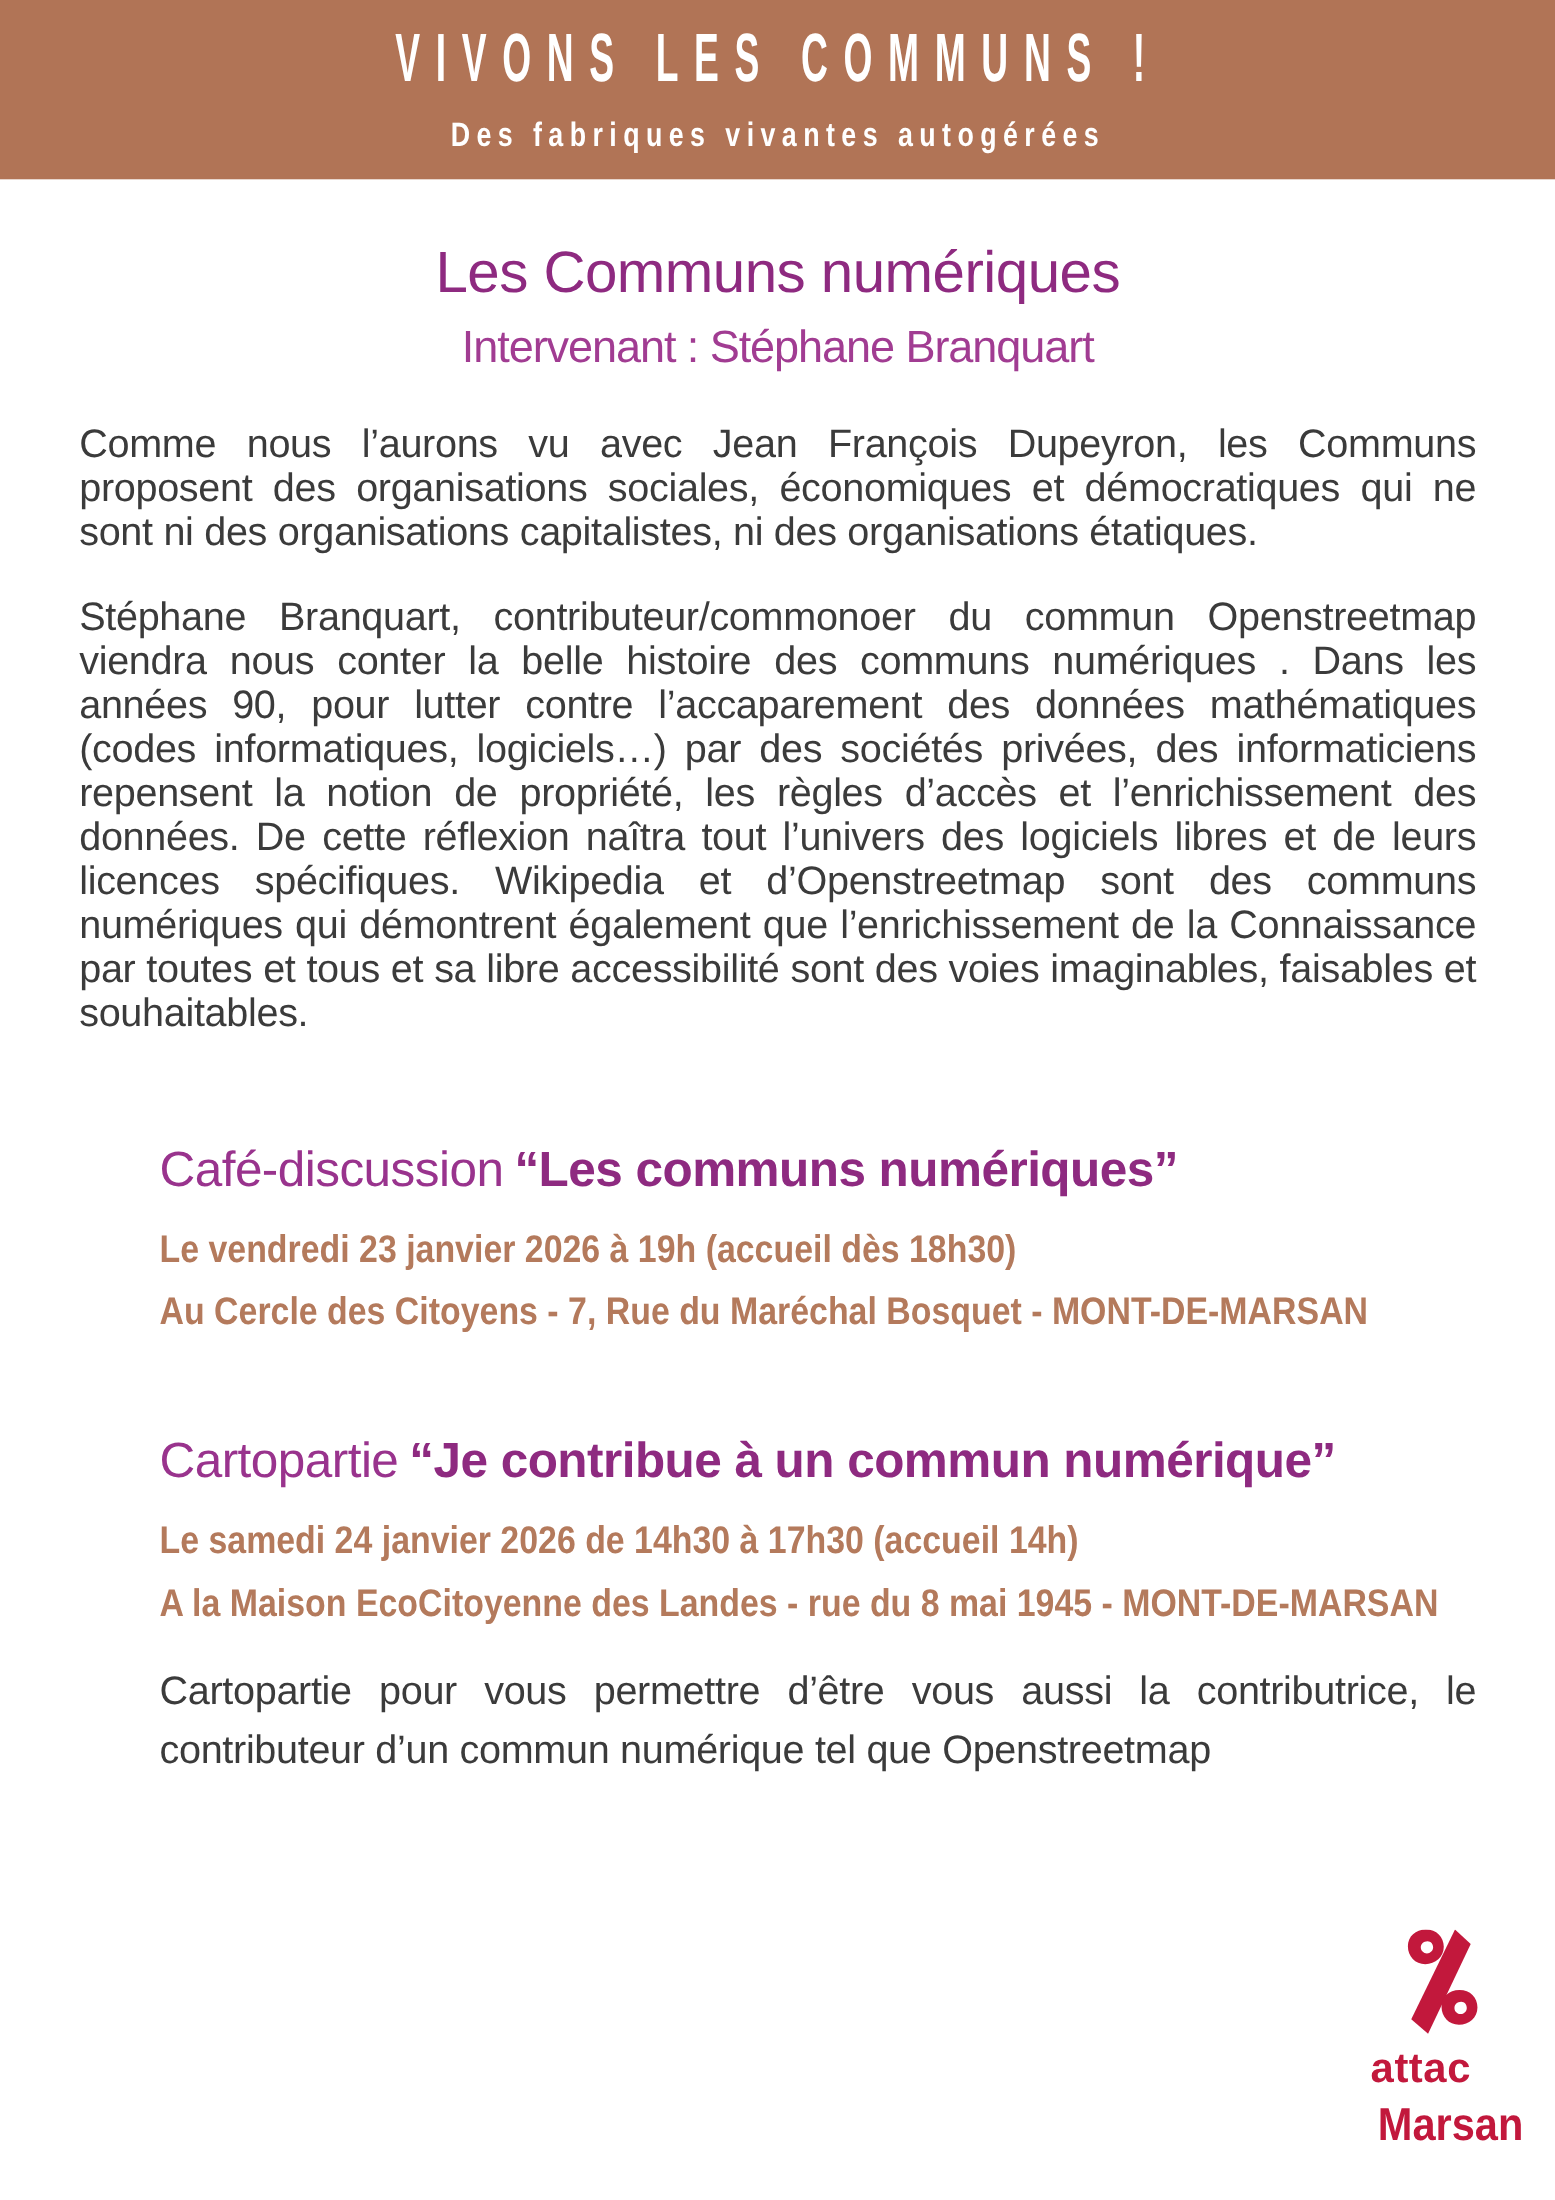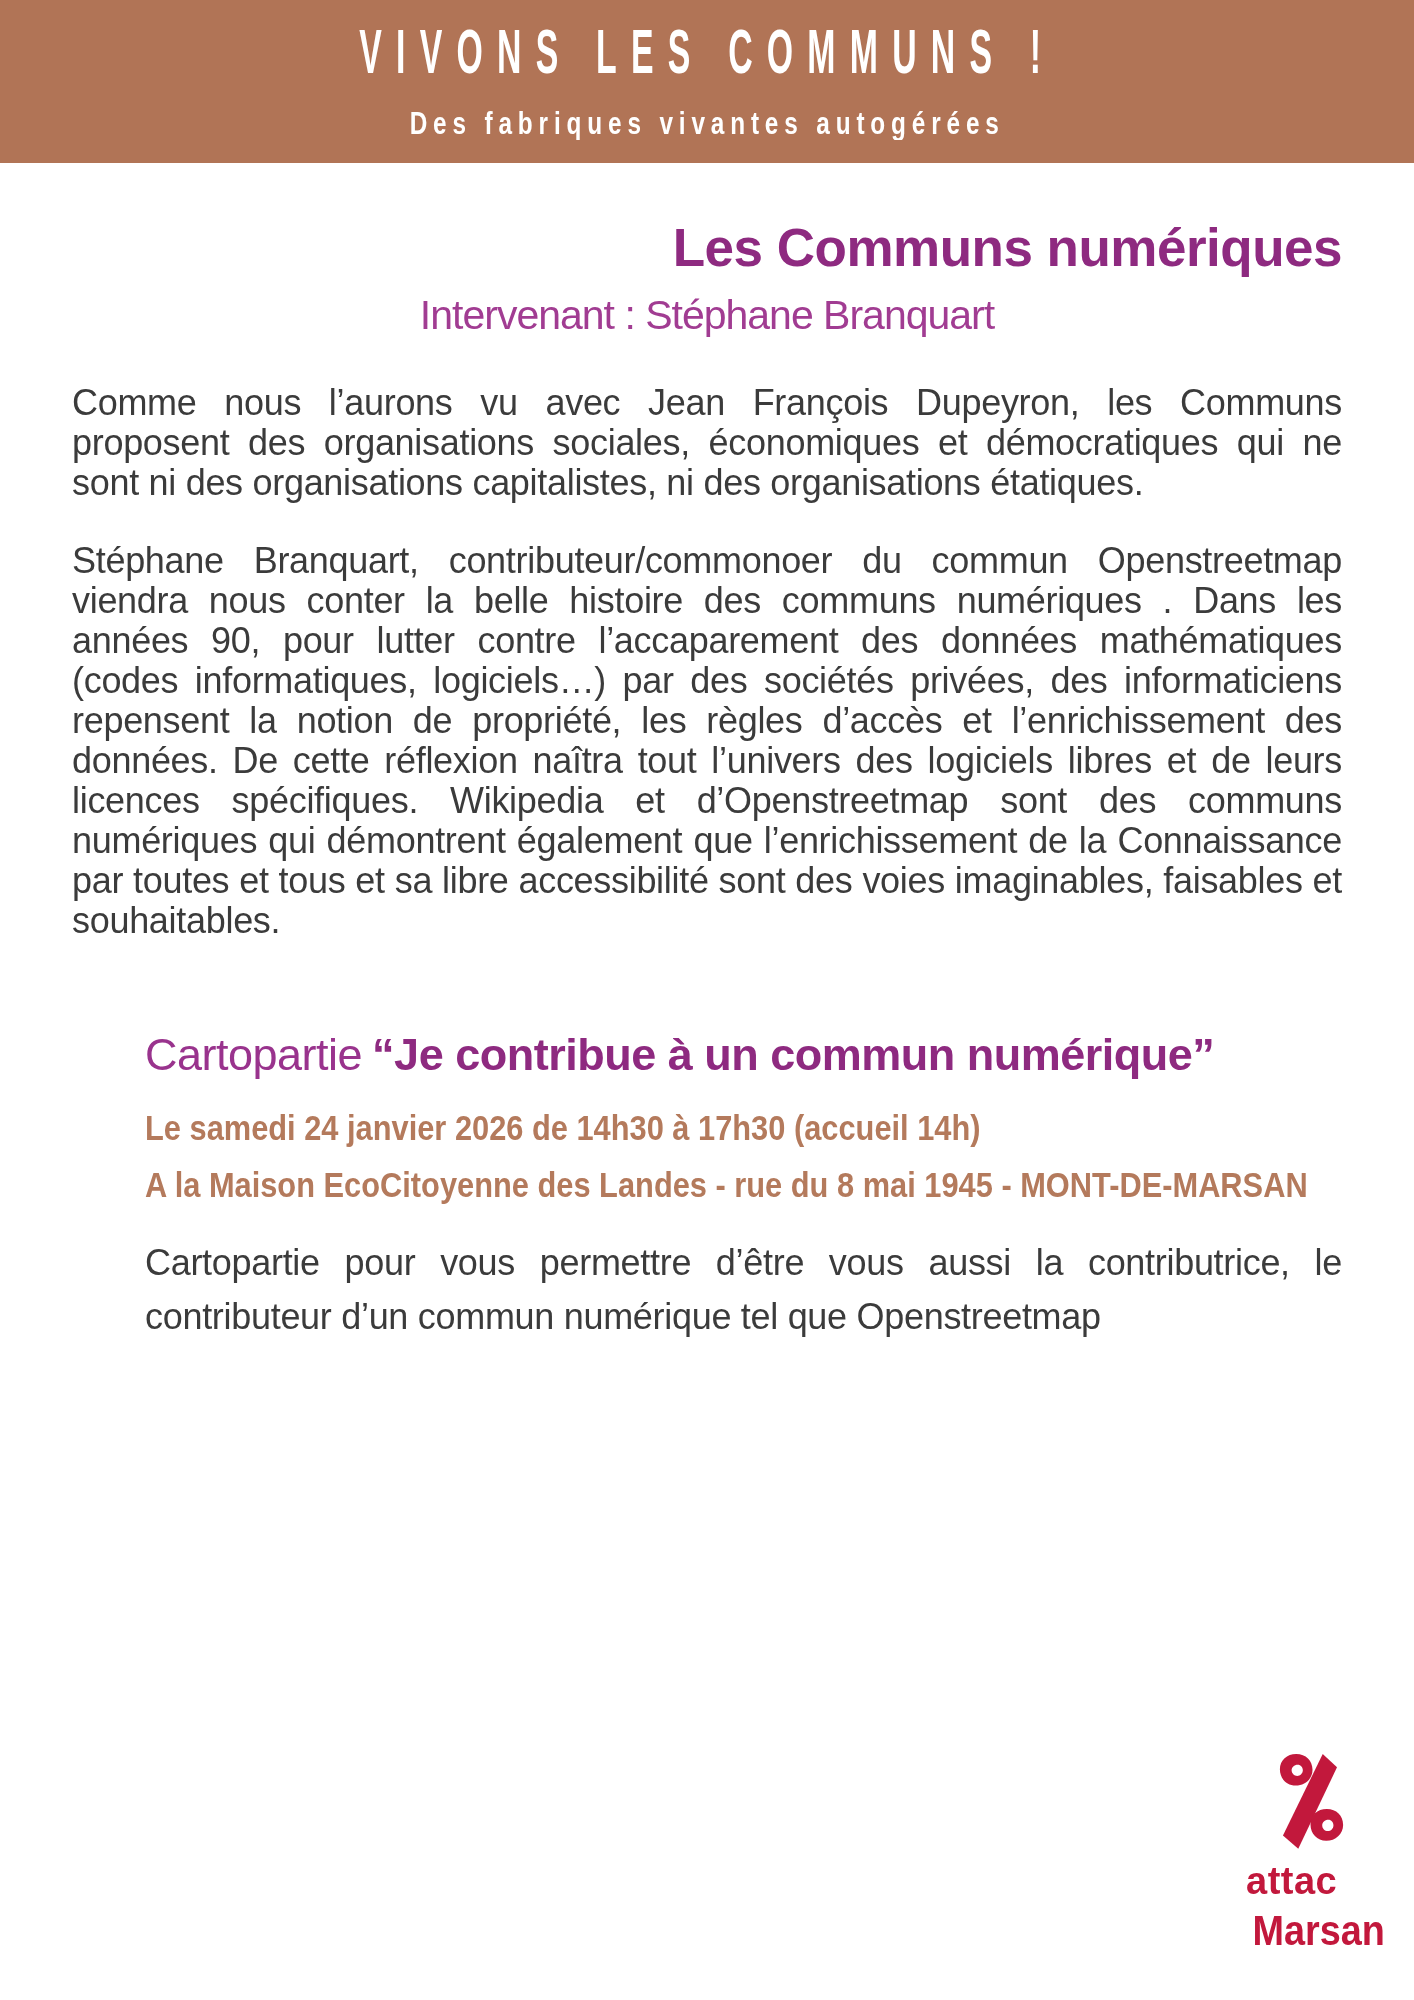--- a/index.html
+++ b/index.html
@@ -35,22 +35,22 @@
     letter-spacing:0.24em;
     white-space:nowrap;
     transform:scale(0.84,1.06);
   }
 
   
   .content { padding:0 72px; }
 
   .doc-title {
     margin:54px 0 0 0;
-    text-align:right;
-    font-size:53px; font-weight:700;
+    text-align:center;
+    font-size:53px; font-weight:400;
     color:#8E2A80;
     letter-spacing:-0.5px;
   }
   .doc-speaker {
     margin:14px 0 0 0;
     text-align:center;
     font-size:41px; font-weight:400;
     color:#A13C92;
     letter-spacing:-1px;
   }
@@ -138,20 +138,27 @@
   <main class="content">
 
     <h1 class="doc-title">Les Communs numériques</h1>
 
     <h2 class="doc-speaker">Intervenant : Stéphane Branquart</h2>
 
     <p class="body-par">Comme nous l’aurons vu avec Jean François Dupeyron, les Communs proposent des organisations sociales, économiques et démocratiques qui ne sont ni des organisations capitalistes, ni des organisations étatiques.</p>
 
     <p class="body-par">Stéphane Branquart, contributeur/commonoer du commun Openstreetmap viendra nous conter la belle histoire des communs numériques . Dans les années 90, pour lutter contre l’accaparement des données mathématiques (codes informatiques, logiciels…) par des sociétés privées, des informaticiens repensent la notion de propriété, les règles d’accès et l’enrichissement des données. De cette réflexion naîtra tout l’univers des logiciels libres et de leurs licences spécifiques. Wikipedia et d’Openstreetmap sont des communs numériques qui démontrent également que l’enrichissement de la Connaissance par toutes et tous et sa libre accessibilité sont des voies imaginables, faisables et souhaitables.</p>
 
+    <section class="event event-1">
+      <h3 class="event-heading">
+        <span class="event-kind">Café-discussion</span><span class="event-title">“Les communs numériques”</span>
+      </h3>
+      <span class="event-line">Le vendredi 23 janvier 2026 à 19h (accueil dès 18h30)</span>
+      <span class="event-line">Au Cercle des Citoyens - 7, Rue du Maréchal Bosquet - MONT-DE-MARSAN</span>
+    </section>
 
     <section class="event event-2">
       <h3 class="event-heading">
         <span class="event-kind">Cartopartie</span><span class="event-title">“Je contribue à un commun numérique”</span>
       </h3>
       <span class="event-line">Le samedi 24 janvier 2026 de 14h30 à 17h30 (accueil 14h)</span>
       <span class="event-line">A la Maison EcoCitoyenne des Landes - rue du 8 mai 1945 - MONT-DE-MARSAN</span>
       <p class="event-note">Cartopartie pour vous permettre d’être vous aussi la contributrice, le contributeur d’un commun numérique tel que Openstreetmap</p>
     </section>
 

